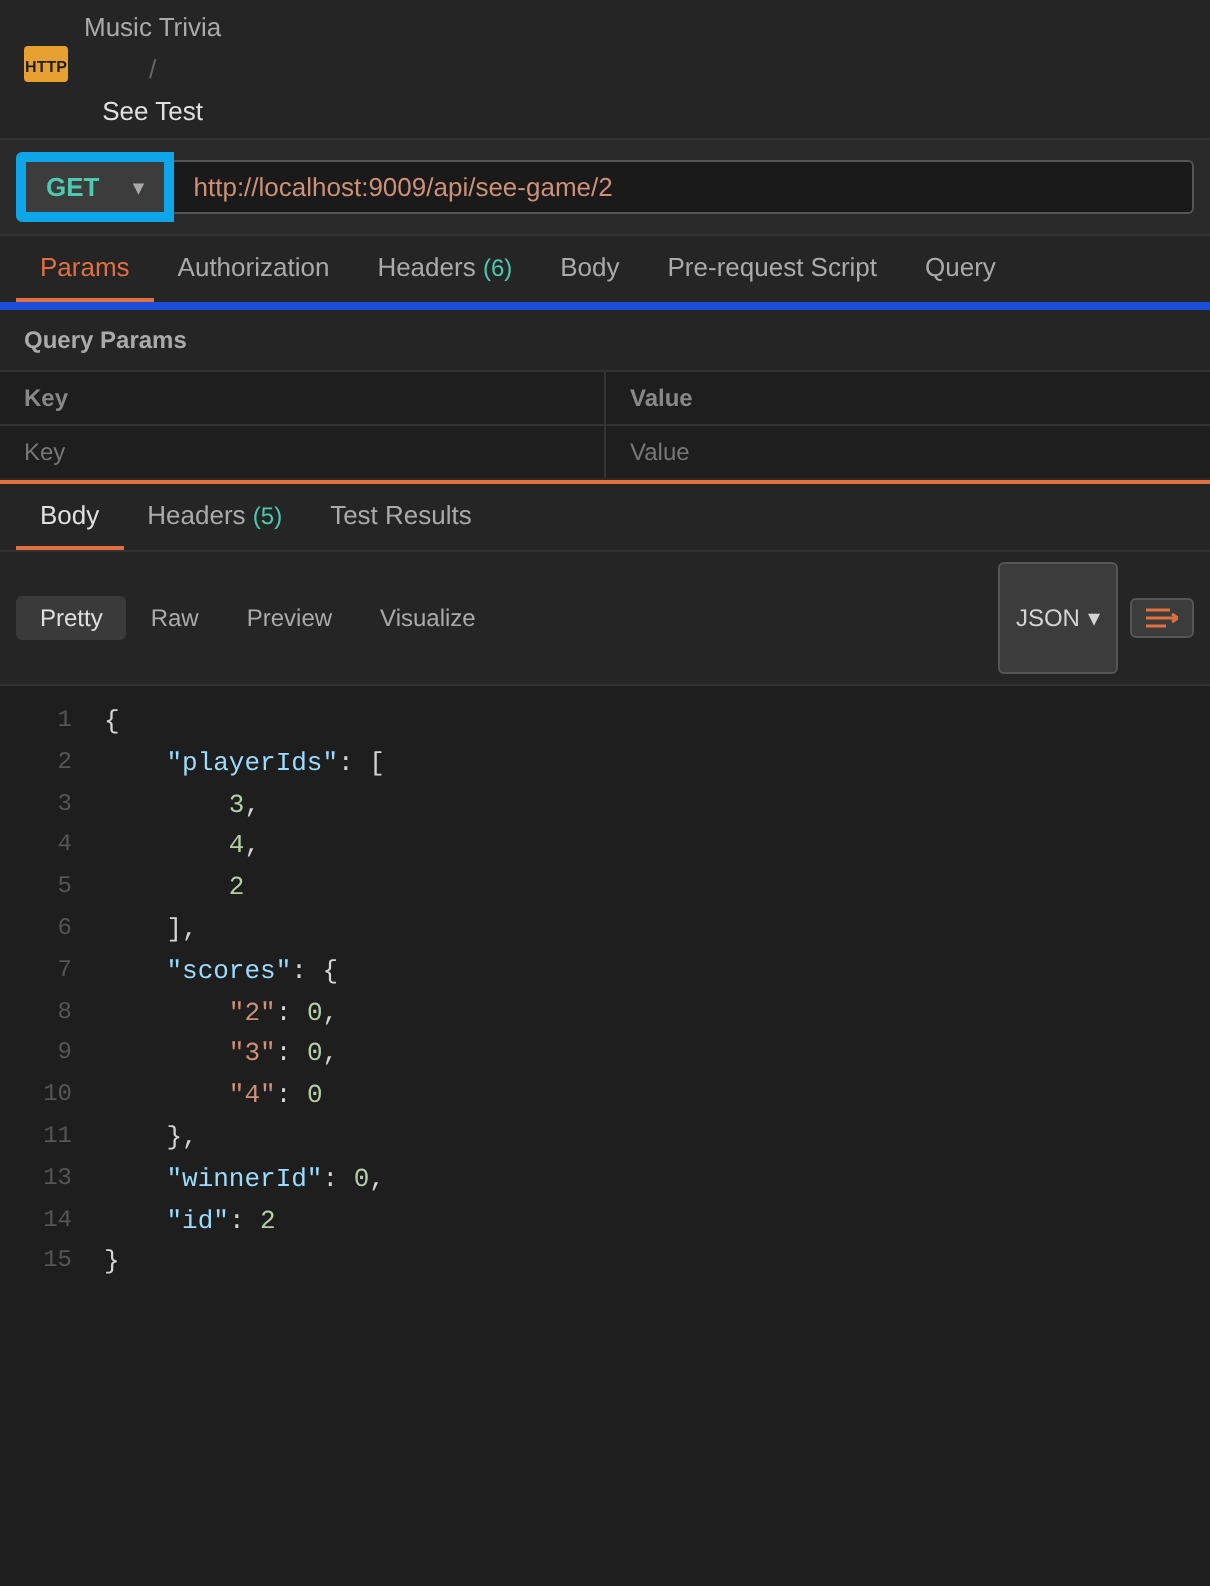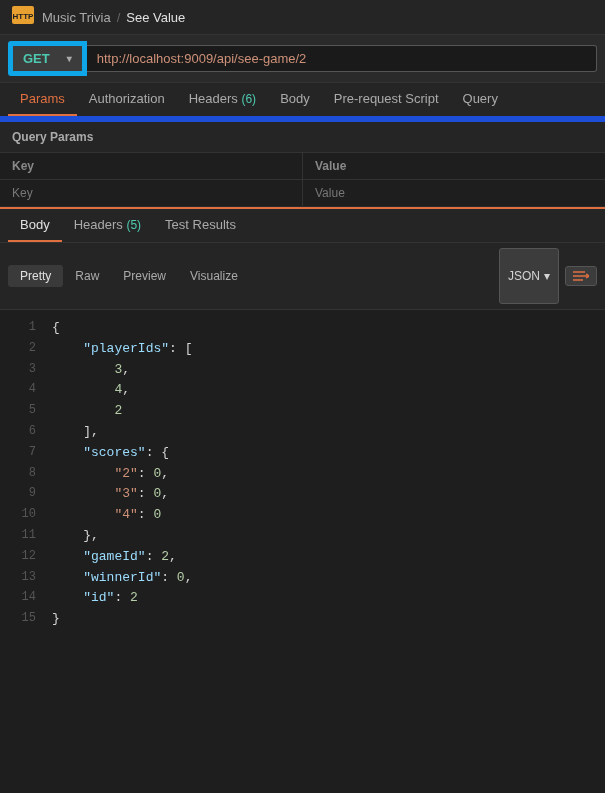--- a/index.html
+++ b/index.html
@@ -26,20 +26,21 @@
       color: #e8a030;
       font-size: 16px;
       font-weight: bold;
     }
     .breadcrumb {
       display: flex;
       align-items: center;
       gap: 6px;
       color: #aaa;
       font-size: 13px;
+      flex-direction: column;
     }
     .breadcrumb-separator { color: #666; }
     .breadcrumb-current { color: #e0e0e0; font-weight: 500; }
 
     
     .url-bar {
       display: flex;
       align-items: center;
       background: #2a2a2a;
       padding: 6px 8px;
@@ -69,21 +70,21 @@
       border-radius: 0 3px 3px 0;
       padding: 5px 10px;
       font-size: 13px;
       outline: none;
     }
 
     
     .tab-bar {
       display: flex;
       background: #252525;
-      border-bottom: 6px solid #1d4ed8;
+      border-bottom: 4px solid #1d4ed8;
       padding: 0 8px;
     }
     .tab {
       padding: 8px 12px;
       cursor: pointer;
       color: #aaa;
       font-size: 13px;
       border-bottom: 2px solid transparent;
       white-space: nowrap;
     }
@@ -232,21 +233,21 @@
 
 <div class="top-bar">
   <span class="top-bar-icon">
 <svg width="22" height="18" viewBox="0 0 22 18">
   <rect x="0" y="0" width="22" height="18" rx="2" fill="#e8a030"></rect>
   <text x="11" y="13" text-anchor="middle" fill="#1e1e1e" font-size="8" font-weight="bold" font-family="Arial">HTTP</text>
 </svg></span>
   <div class="breadcrumb">
     <span>Music Trivia</span>
     <span class="breadcrumb-separator">/</span>
-    <span class="breadcrumb-current">See Value</span>
+    <span class="breadcrumb-current">See Test</span>
   </div>
 </div>
 
 <div class="url-bar">
   <div class="method-select">
     <span>GET</span>
     <span class="chevron">▾</span>
   </div>
   <input class="url-input" type="text" value="http://localhost:9009/api/see-game/2" style="">
 </div>
@@ -363,24 +364,20 @@
     </div>
     <div class="code-line">
       <span class="line-num">10</span>
       <span class="code-content">&nbsp;&nbsp;&nbsp;&nbsp;&nbsp;&nbsp;&nbsp;&nbsp;<span class="tok-str">"4"</span><span class="tok-colon">: </span><span class="tok-num">0</span></span>
     </div>
     <div class="code-line">
       <span class="line-num">11</span>
       <span class="code-content">&nbsp;&nbsp;&nbsp;&nbsp;<span class="tok-brace">}</span><span class="tok-comma">,</span></span>
     </div>
     <div class="code-line">
-      <span class="line-num">12</span>
-      <span class="code-content">&nbsp;&nbsp;&nbsp;&nbsp;<span class="tok-key">"gameId"</span><span class="tok-colon">: </span><span class="tok-num">2</span><span class="tok-comma">,</span></span>
-    </div>
-    <div class="code-line">
       <span class="line-num">13</span>
       <span class="code-content">&nbsp;&nbsp;&nbsp;&nbsp;<span class="tok-key">"winnerId"</span><span class="tok-colon">: </span><span class="tok-num">0</span><span class="tok-comma">,</span></span>
     </div>
     <div class="code-line">
       <span class="line-num">14</span>
       <span class="code-content">&nbsp;&nbsp;&nbsp;&nbsp;<span class="tok-key">"id"</span><span class="tok-colon">: </span><span class="tok-num">2</span></span>
     </div>
     <div class="code-line">
       <span class="line-num">15</span>
       <span class="code-content"><span class="tok-brace">}</span></span>

